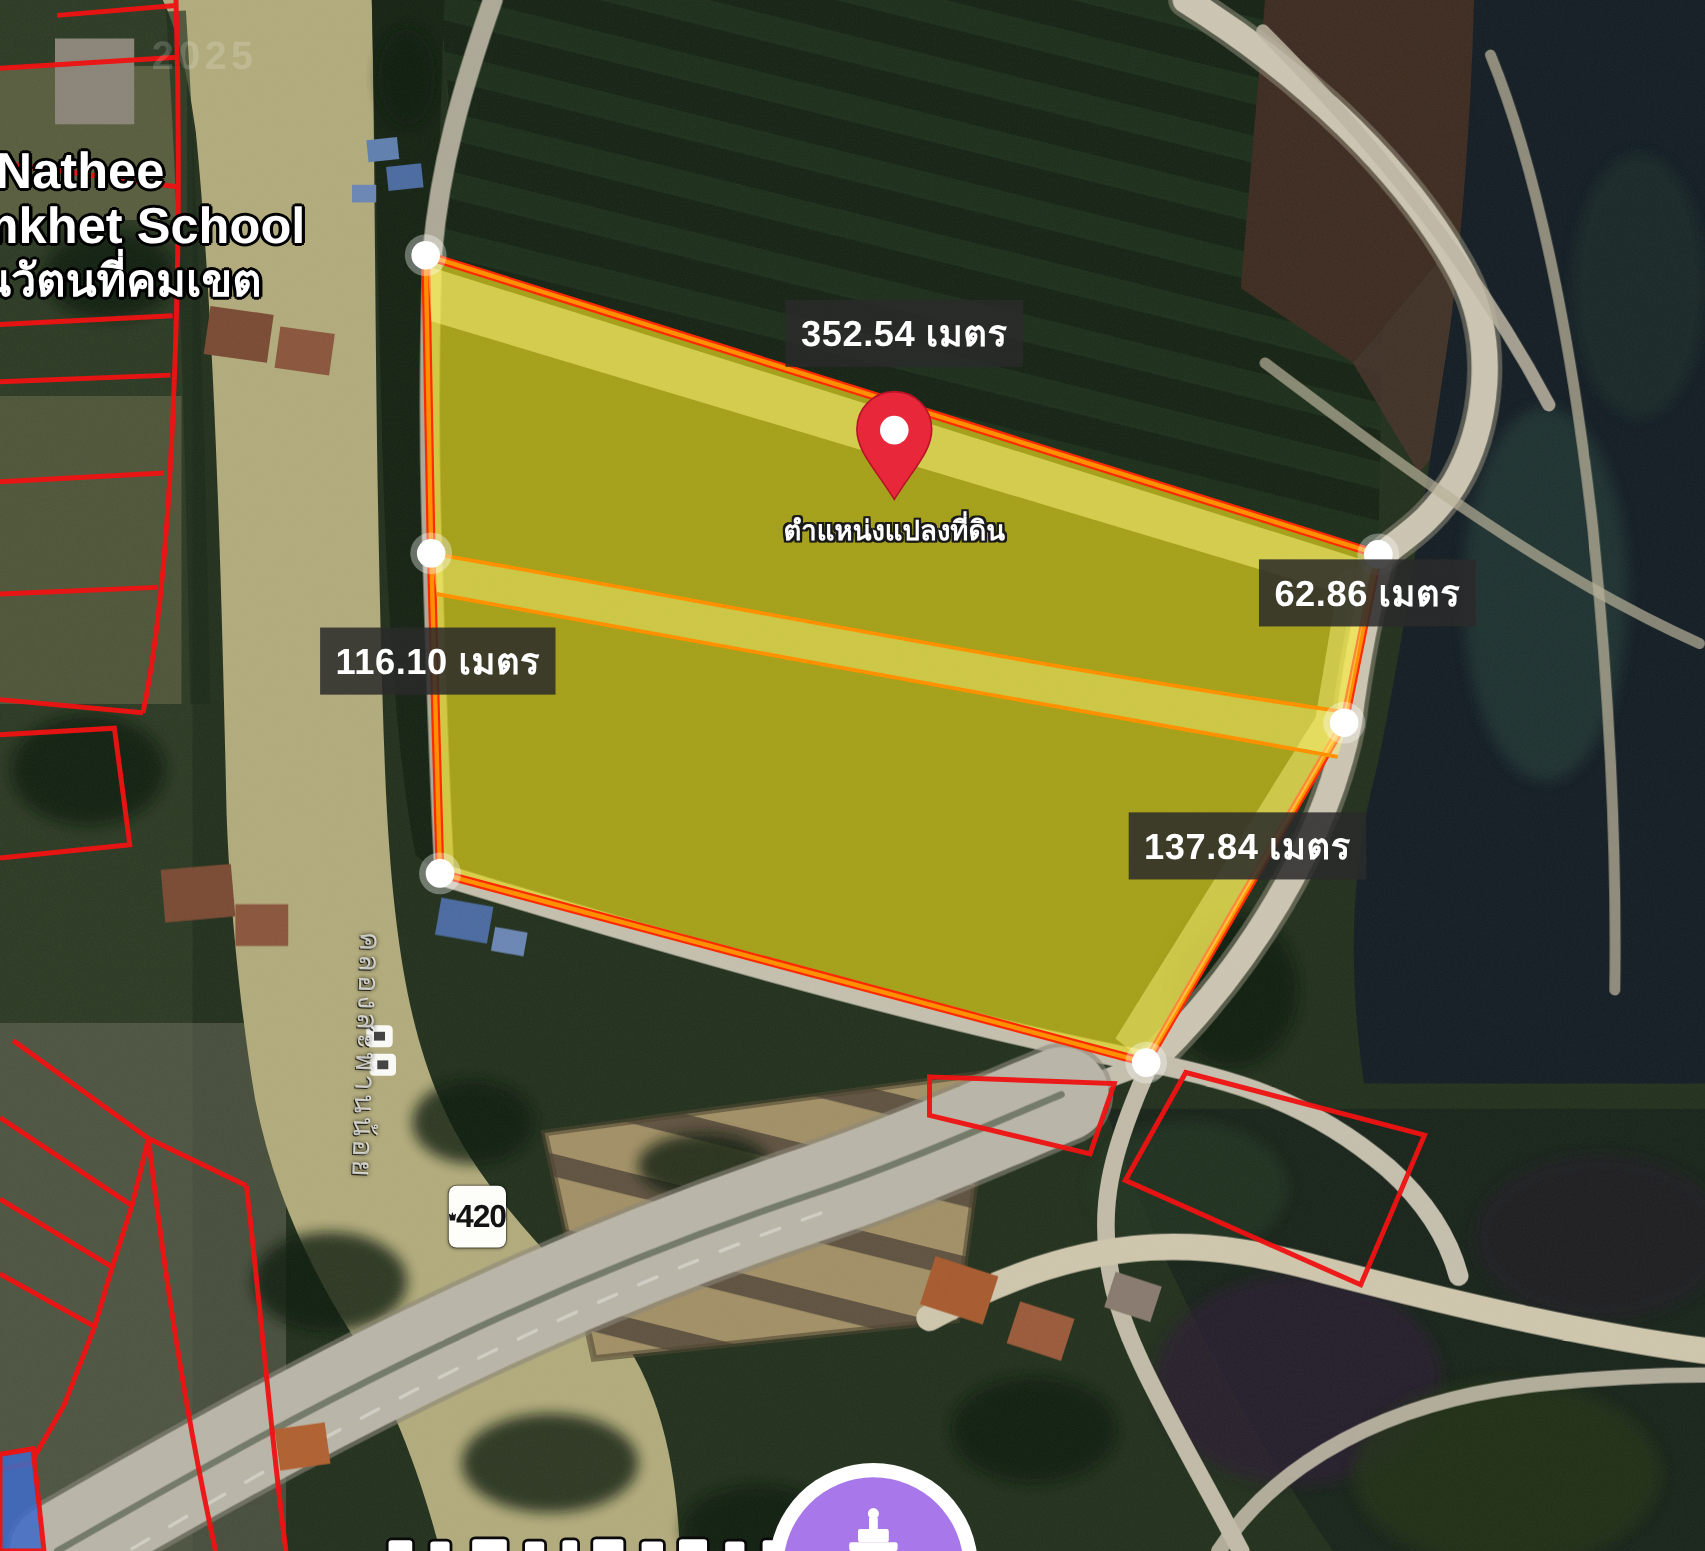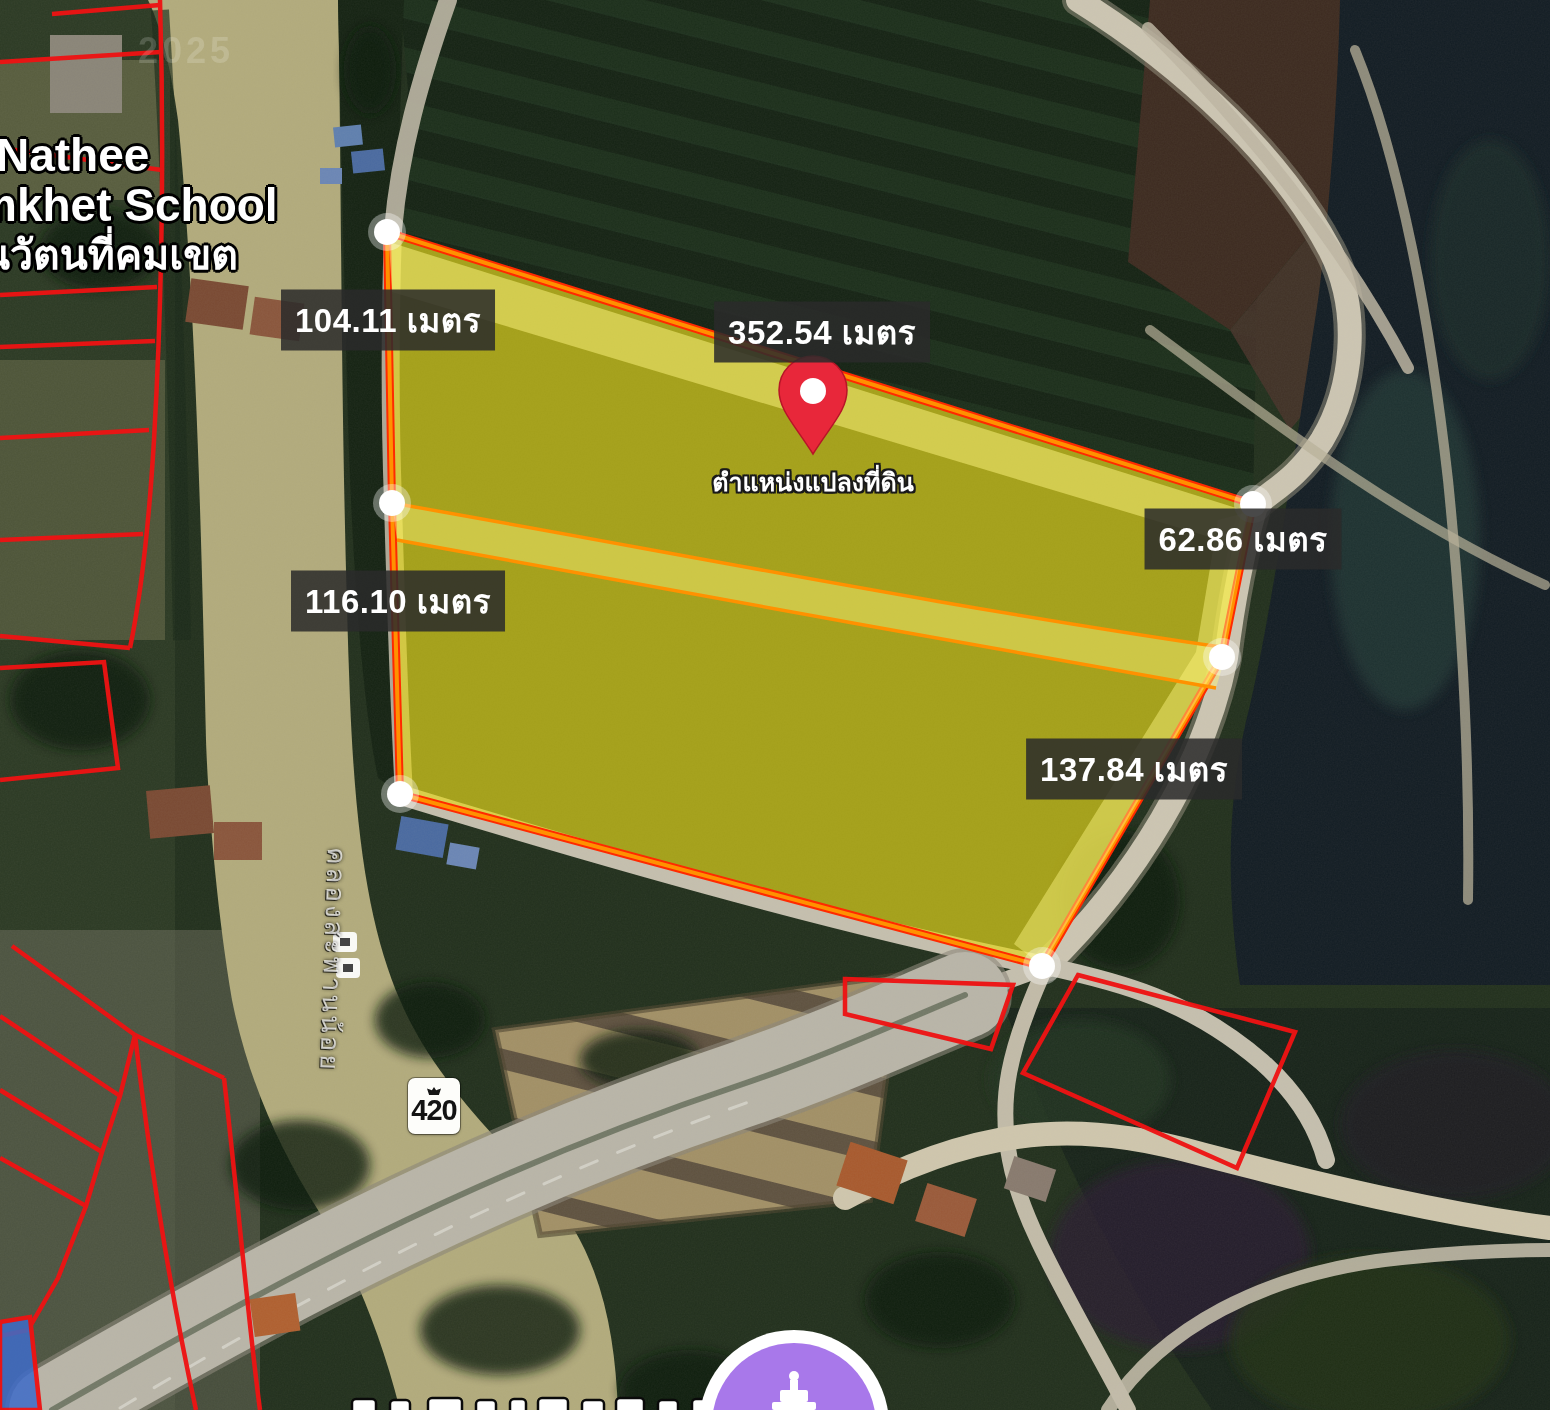--- a/index.html
+++ b/index.html
@@ -21,21 +21,21 @@
   .school .l1{font-size:46px;margin-left:14px;}
   .school .l2{font-size:46px;margin-left:-6px;}
   .school .l3{font-size:41px;margin-left:0px;}
   .canal{position:absolute;left:358px;top:848px;transform-origin:0 0;transform:rotate(92deg);
          color:rgba(255,255,255,.72);font-size:26px;letter-spacing:3px;white-space:nowrap;
          text-shadow:0 0 4px rgba(0,0,0,.8),1px 1px 0 rgba(0,0,0,.7);}
   .watermark{position:absolute;left:138px;top:30px;color:rgba(255,255,255,.17);
          font-size:36px;font-weight:700;letter-spacing:4px;}
   .shield{position:absolute;left:408px;top:1078px;width:52px;height:56px;background:#fdfdfa;
           border-radius:7px;box-shadow:0 0 0 1px rgba(0,0,0,.35),0 1px 3px rgba(0,0,0,.4);
-          display:flex;flex-direction:column;align-items:center;justify-content:center;}
+          display:flex;flex-direction:row;align-items:center;justify-content:center;}
   .shield .crest{width:14px;height:8px;background:#161616;margin-bottom:1px;
           clip-path:polygon(15% 100%,0 20%,35% 40%,50% 0,65% 40%,100% 20%,85% 100%);}
   .shield .num{color:#131313;font-size:29px;font-weight:800;line-height:29px;letter-spacing:-1px;}
 </style>
 </head>
 <body>
 
 <div class="stage">
 
 <svg width="1550" height="1410" viewBox="0 0 1550 1410">
@@ -263,23 +263,21 @@
   <div class="watermark">2025</div>
 
   <div class="school">
     <div class="l1">Nathee</div>
     <div class="l2">mkhet School</div>
     <div class="l3">นวัตนที่คมเขต</div>
   </div>
 
   <div class="canal">คลองสะพานน้อย</div>
 
-  <div class="mlabel" style="left:388px;top:320px">
-    <span>104.11 เมตร</span></div>
-  <div class="mlabel" style="left:822px;top:332px">
+  <div class="mlabel" style="left:822px;top:303px">
     <span>352.54 เมตร</span></div>
   <div class="mlabel" style="left:1243px;top:539px">
     <span>62.86 เมตร</span></div>
   <div class="mlabel" style="left:398px;top:601px">
     <span>116.10 เมตร</span></div>
   <div class="mlabel" style="left:1134px;top:769px">
     <span>137.84 เมตร</span></div>
 
   <div class="pin-label" style="left:813px;top:462px">ตำแหน่งแปลงที่ดิน</div>
 

